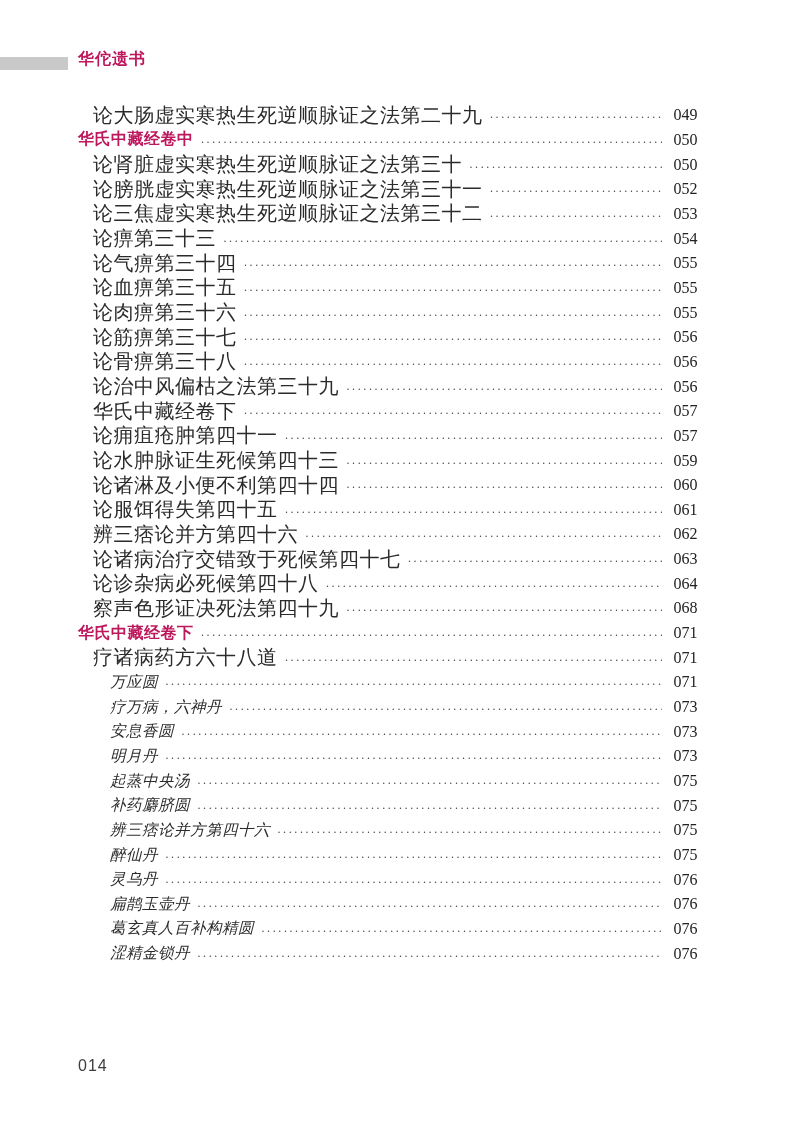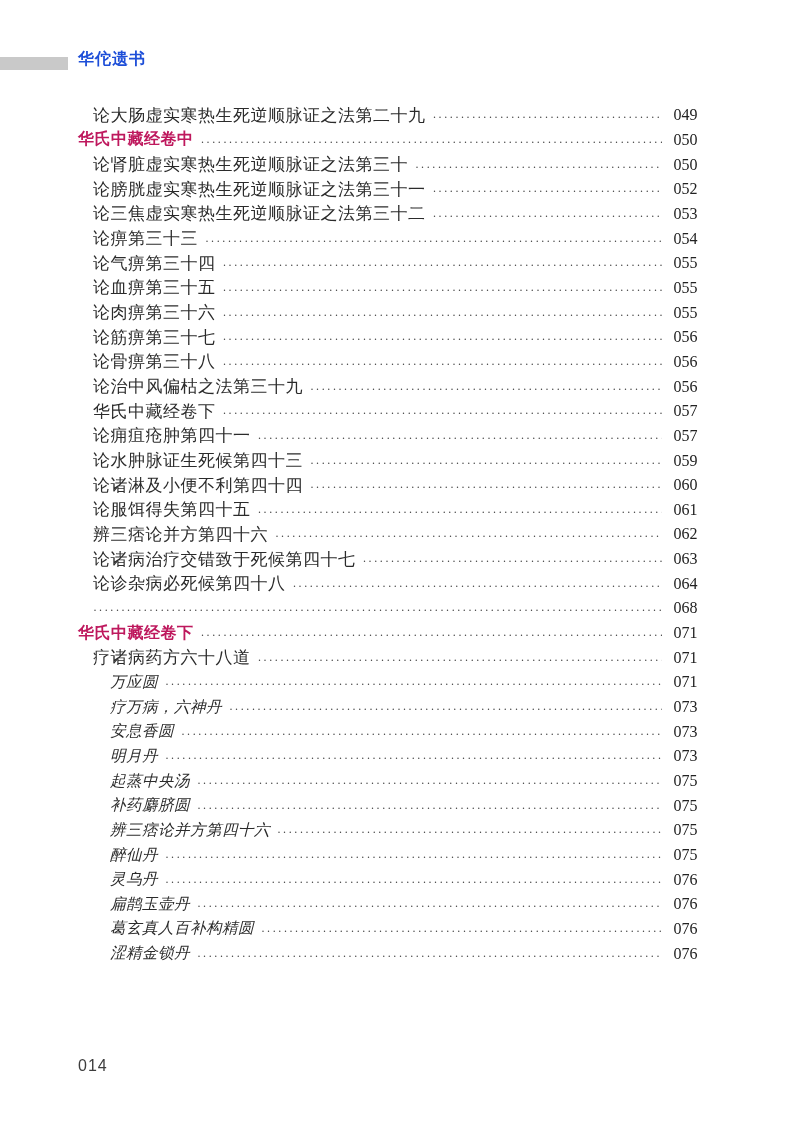--- a/index.html
+++ b/index.html
@@ -17,33 +17,33 @@
     position:relative;
   }
   
   .header-bar{
     position:absolute;left:0;top:57px;width:68px;height:13px;
     background:var(--bar-color);
   }
   .header-title{
     position:absolute;left:78px;top:49px;
     font-family:"Liberation Sans","DejaVu Sans",sans-serif;
-    font-weight:700;font-size:16px;letter-spacing:1px;color:#1d4ed8;
+    font-weight:700;font-size:16px;letter-spacing:1px;color:#be185d;
   }
   
   .toc{
     position:absolute;left:78px;top:103px;width:622px;
   }
   .row{
     height:24.66px;
     display:flex;align-items:center;
   }
   .label{
     white-space:nowrap;
-    font-size:17px;letter-spacing:0.5px;
+    font-size:20px;letter-spacing:0.5px;
     padding-right:7px;
     flex:0 0 auto;
   }
   .leader{
     flex:1 1 auto;
     overflow:hidden;white-space:nowrap;
     min-width:12px;
     color:var(--dot-color);
     font-size:12px;line-height:1;
     transform:translateY(2px);
@@ -179,20 +179,21 @@
     <span class="label">论诸病治疗交错致于死候第四十七</span>
     <span class="leader"></span>
     <span class="pagenum">063</span>
   </div>
     <div class="row level-chapter">
     <span class="label">论诊杂病必死候第四十八</span>
     <span class="leader"></span>
     <span class="pagenum">064</span>
   </div>
     <div class="row level-chapter">
+    <span class="label">察声色形证决死法第四十九</span>
     <span class="leader"></span>
     <span class="pagenum">068</span>
   </div>
     <div class="row level-volume">
     <span class="label">华氏中藏经卷下</span>
     <span class="leader"></span>
     <span class="pagenum">071</span>
   </div>
     <div class="row level-chapter">
     <span class="label">疗诸病药方六十八道</span>

